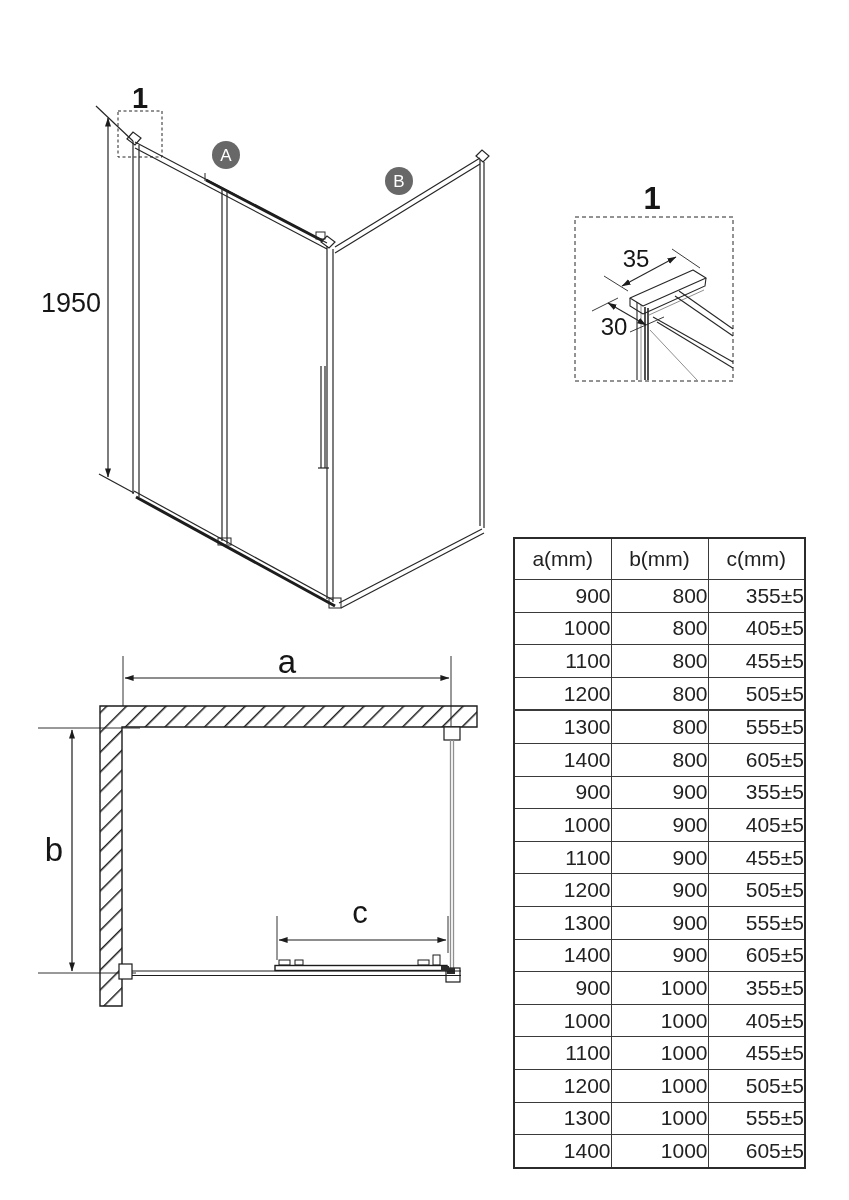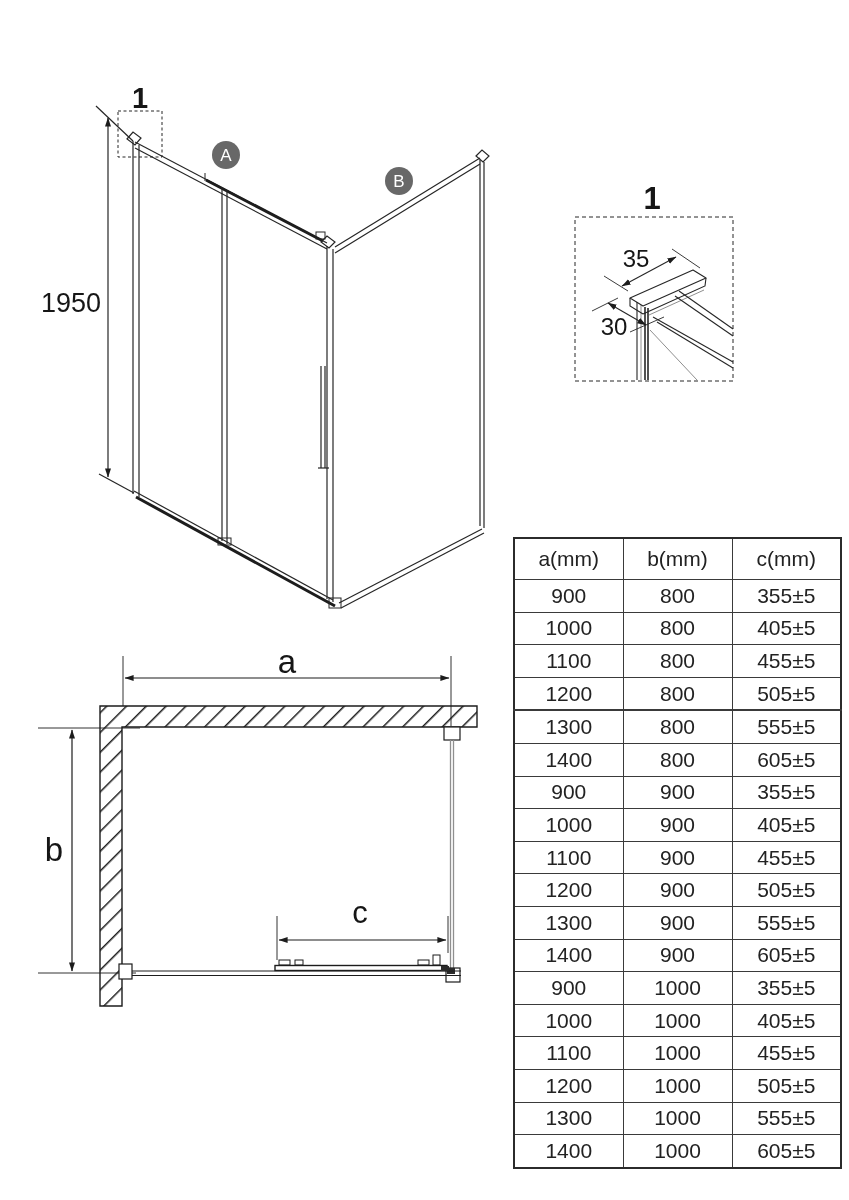--- a/index.html
+++ b/index.html
@@ -1,27 +1,27 @@
 <!DOCTYPE html>
 <html><head>
 <meta charset="utf-8">
 <style>
   html,body{margin:0;padding:0;background:#fff;}
   .canvas{position:relative;width:849px;height:1200px;background:#fff;overflow:hidden;
           font-family:"Liberation Sans",sans-serif;color:#1a1a1a;}
   .canvas svg{position:absolute;left:0;top:0;font-family:"Liberation Sans",sans-serif;}
   .lbl{fill:#161616;}
   .badge-txt{fill:#ffffff;}
-  table.dims{position:absolute;left:513px;top:537px;width:329px;border-collapse:collapse;
+  table.dims{position:absolute;left:513px;top:537px;width:293px;border-collapse:collapse;
              table-layout:fixed;font-size:21px;color:#222;}
   table.dims th,table.dims td{border:1px solid #3a3a3a;text-align:center;padding:0;
              font-weight:normal;background:#fff;}
   table.dims{border:2px solid #2b2b2b;}
   table.dims th{height:40px;}
-  table.dims td{height:31.6px;}
+  table.dims td{height:31.6px;text-align:right;}
   table.dims tbody tr:nth-child(5) td{border-top-width:2px;}
 </style>
 </head>
 <body>
 
 <div class="canvas">
 
 <svg width="849" height="1200" viewBox="0 0 849 1200">
   <defs>
     <marker id="arrow" orient="auto-start-reverse" markerWidth="11" markerHeight="8" refX="8.6" refY="3" markerUnits="userSpaceOnUse">

